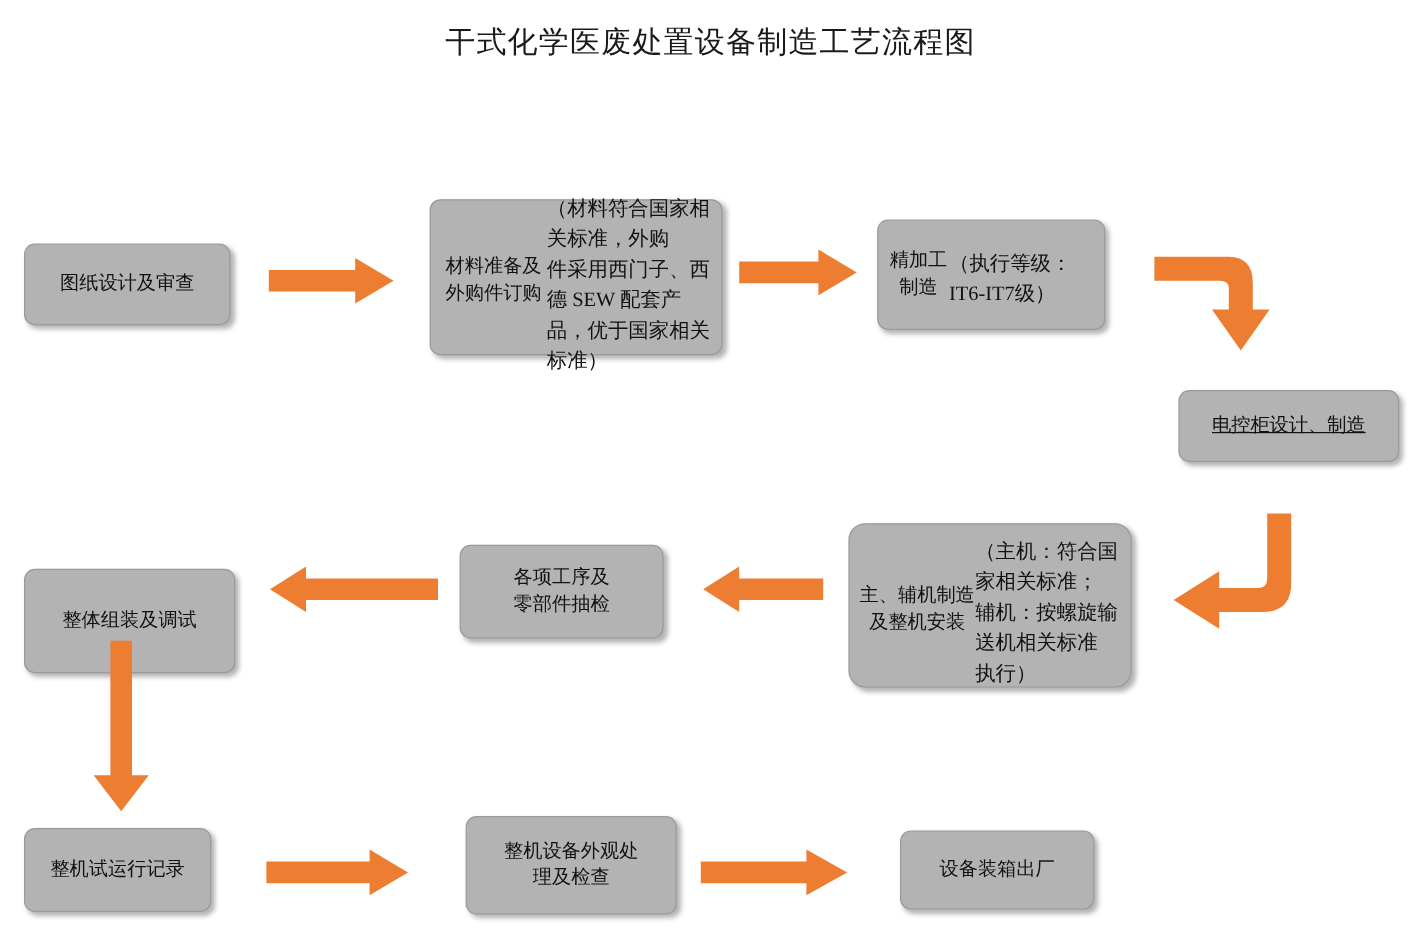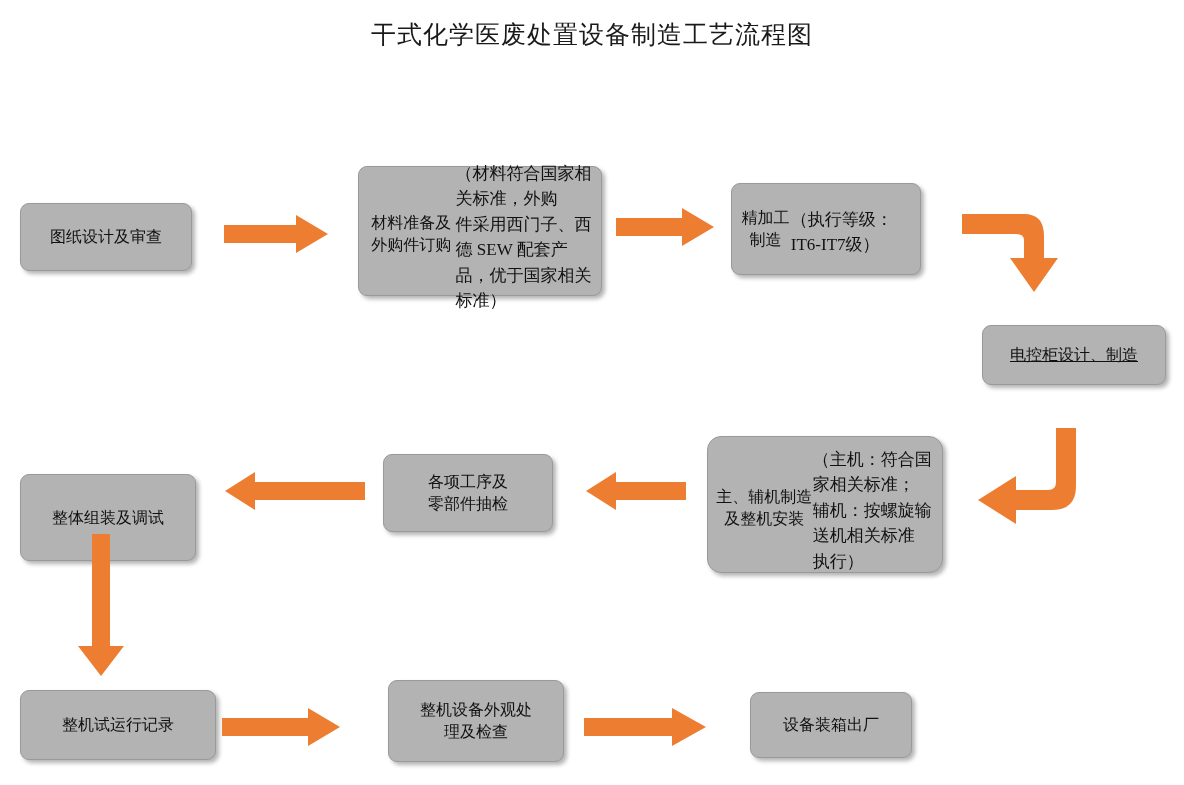--- a/index.html
+++ b/index.html
@@ -104,21 +104,21 @@
 
   <div class="node" style="left:383px; top:430px; width:170px; height:78px;margin-top:24px;">
     <div class="main">各项工序及
 零部件抽检</div>
   </div>
 
   <div class="node" style="left:20px; top:460px; width:176px; height:87px;margin-top:14px;">
     <div class="main">整体组装及调试</div>
   </div>
 
-  <div class="node" style="left:20px; top:690px; width:196px; height:70px;">
+  <div class="node" style="left:20px; top:690px; width:156px; height:70px;">
     <div class="main">整机试运行记录</div>
   </div>
 
   <div class="node" style="left:388px; top:680px; width:176px; height:82px;">
     <div class="main">整机设备外观处
 理及检查</div>
   </div>
 
   <div class="node" style="left:750px; top:692px; width:162px; height:66px;">
     <div class="main">设备装箱出厂</div>

